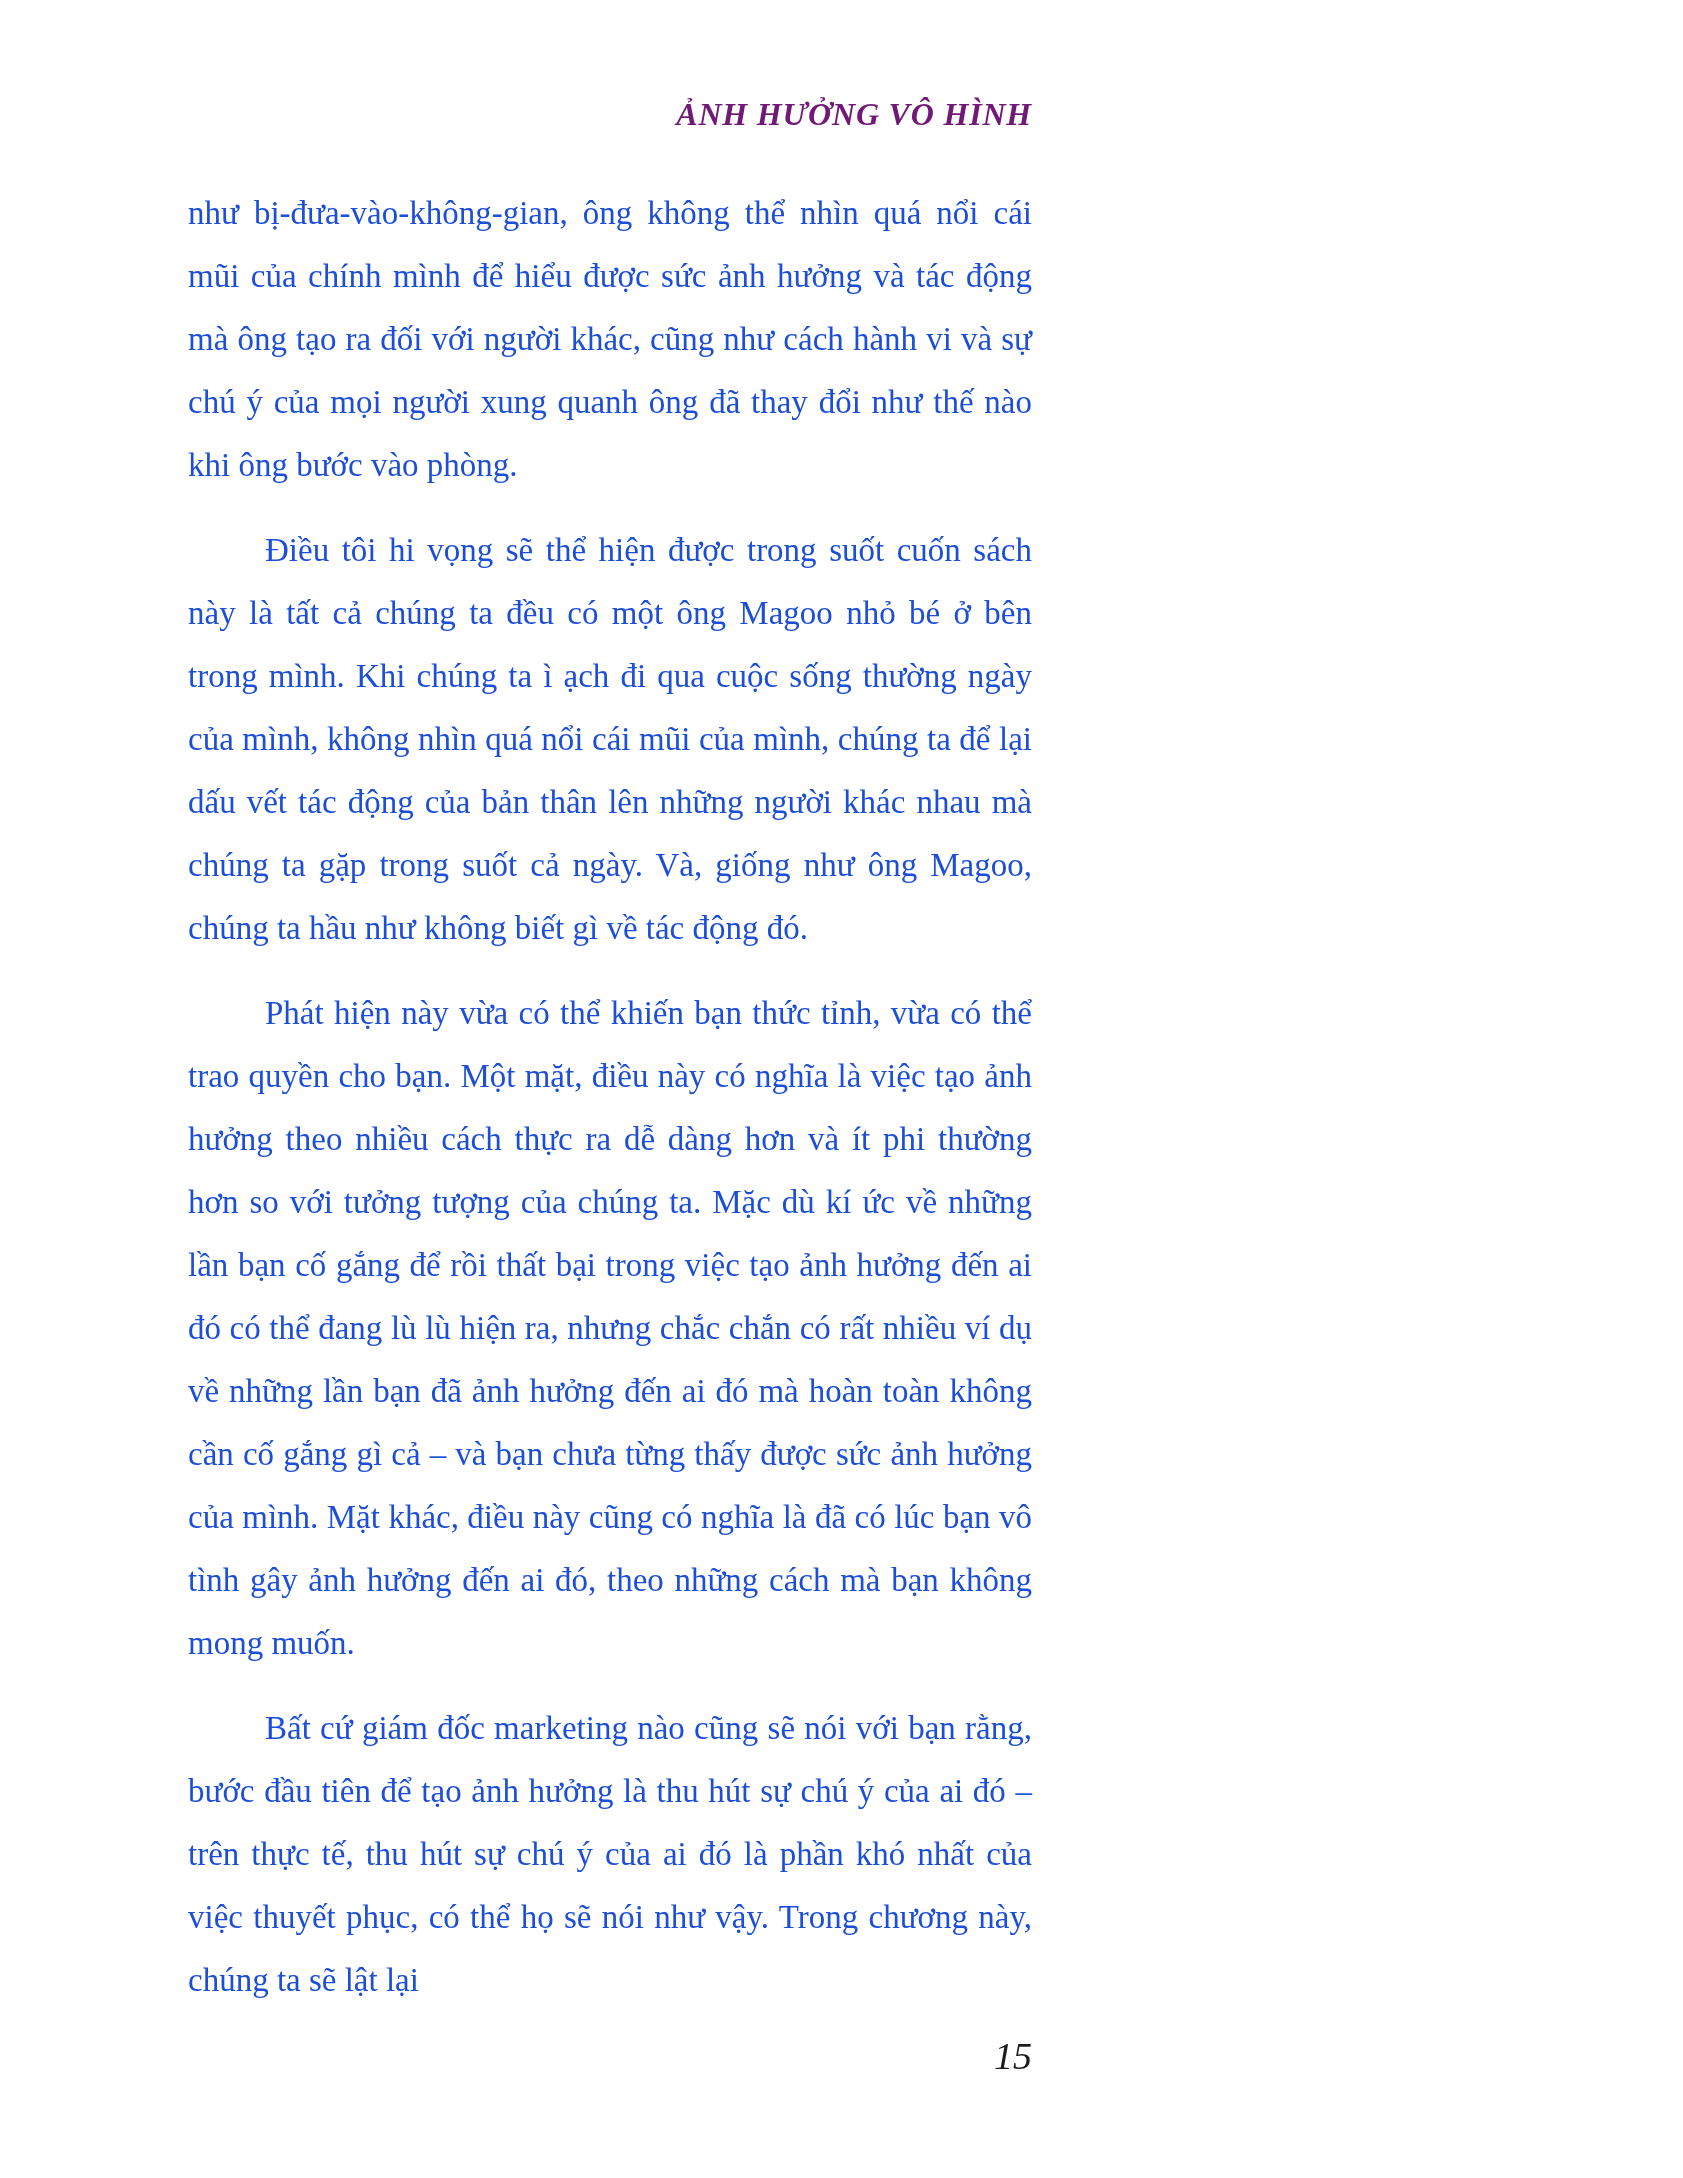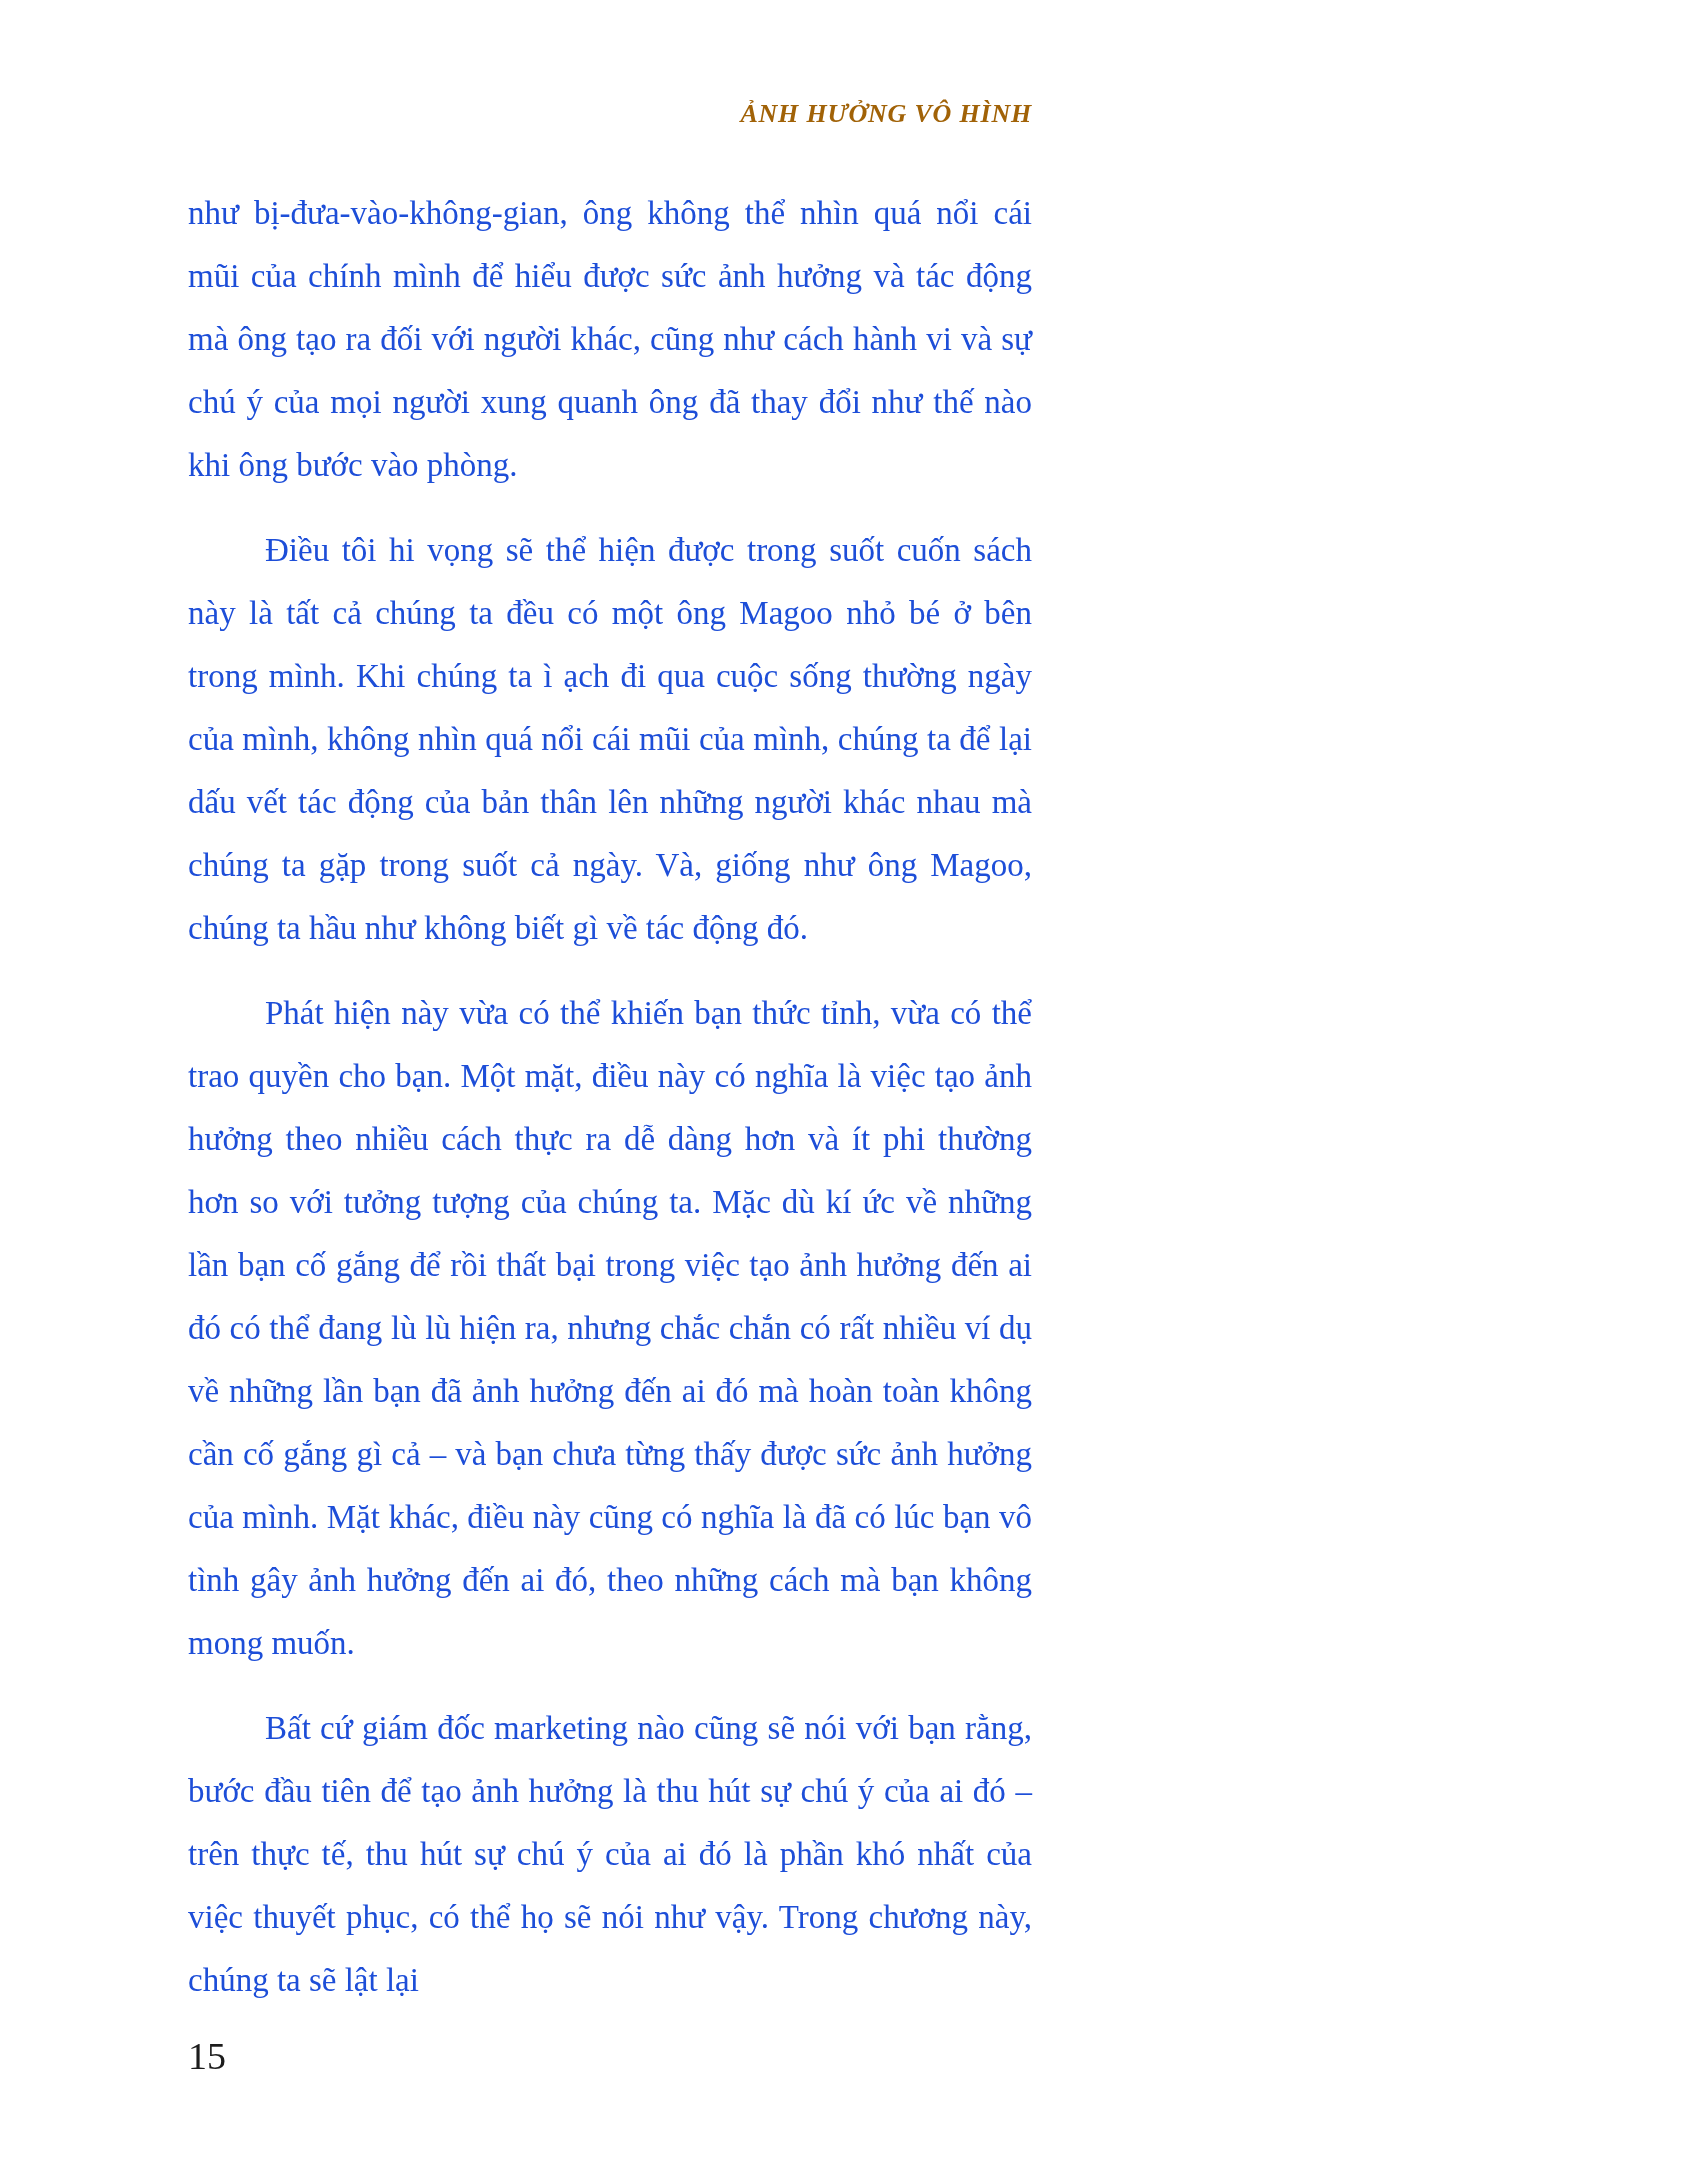--- a/index.html
+++ b/index.html
@@ -25,39 +25,40 @@
   .content {
     position: absolute;
     left: 188px;
     top: 97px;
     width: 844px;
   }
   .running-head {
     text-align: right;
     font-style: italic;
     font-weight: bold;
-    font-size: 26px;
+    font-size: 32px;
     letter-spacing: 0.8px;
-    color: #a16207;
+    color: #701a75;
     margin: 0 0 51px 0;
     line-height: 34px;
   }
   p.body-par {
     margin: 0 0 22px 0;
     font-size: 33px;
     line-height: 63px;
     text-align: justify;
     text-justify: inter-word;
     color: #1d4ed8;
   }
   p.body-par.indented {
     text-indent: 77px;
   }
   .page-number {
-    text-align: left;
+    text-align: right;
+    font-style: italic;
     font-size: 38px;
     color: #1c1c1c;
   }
 </style>
 </head>
 <body>
 
 <div class="page">
   <div class="content">
 

